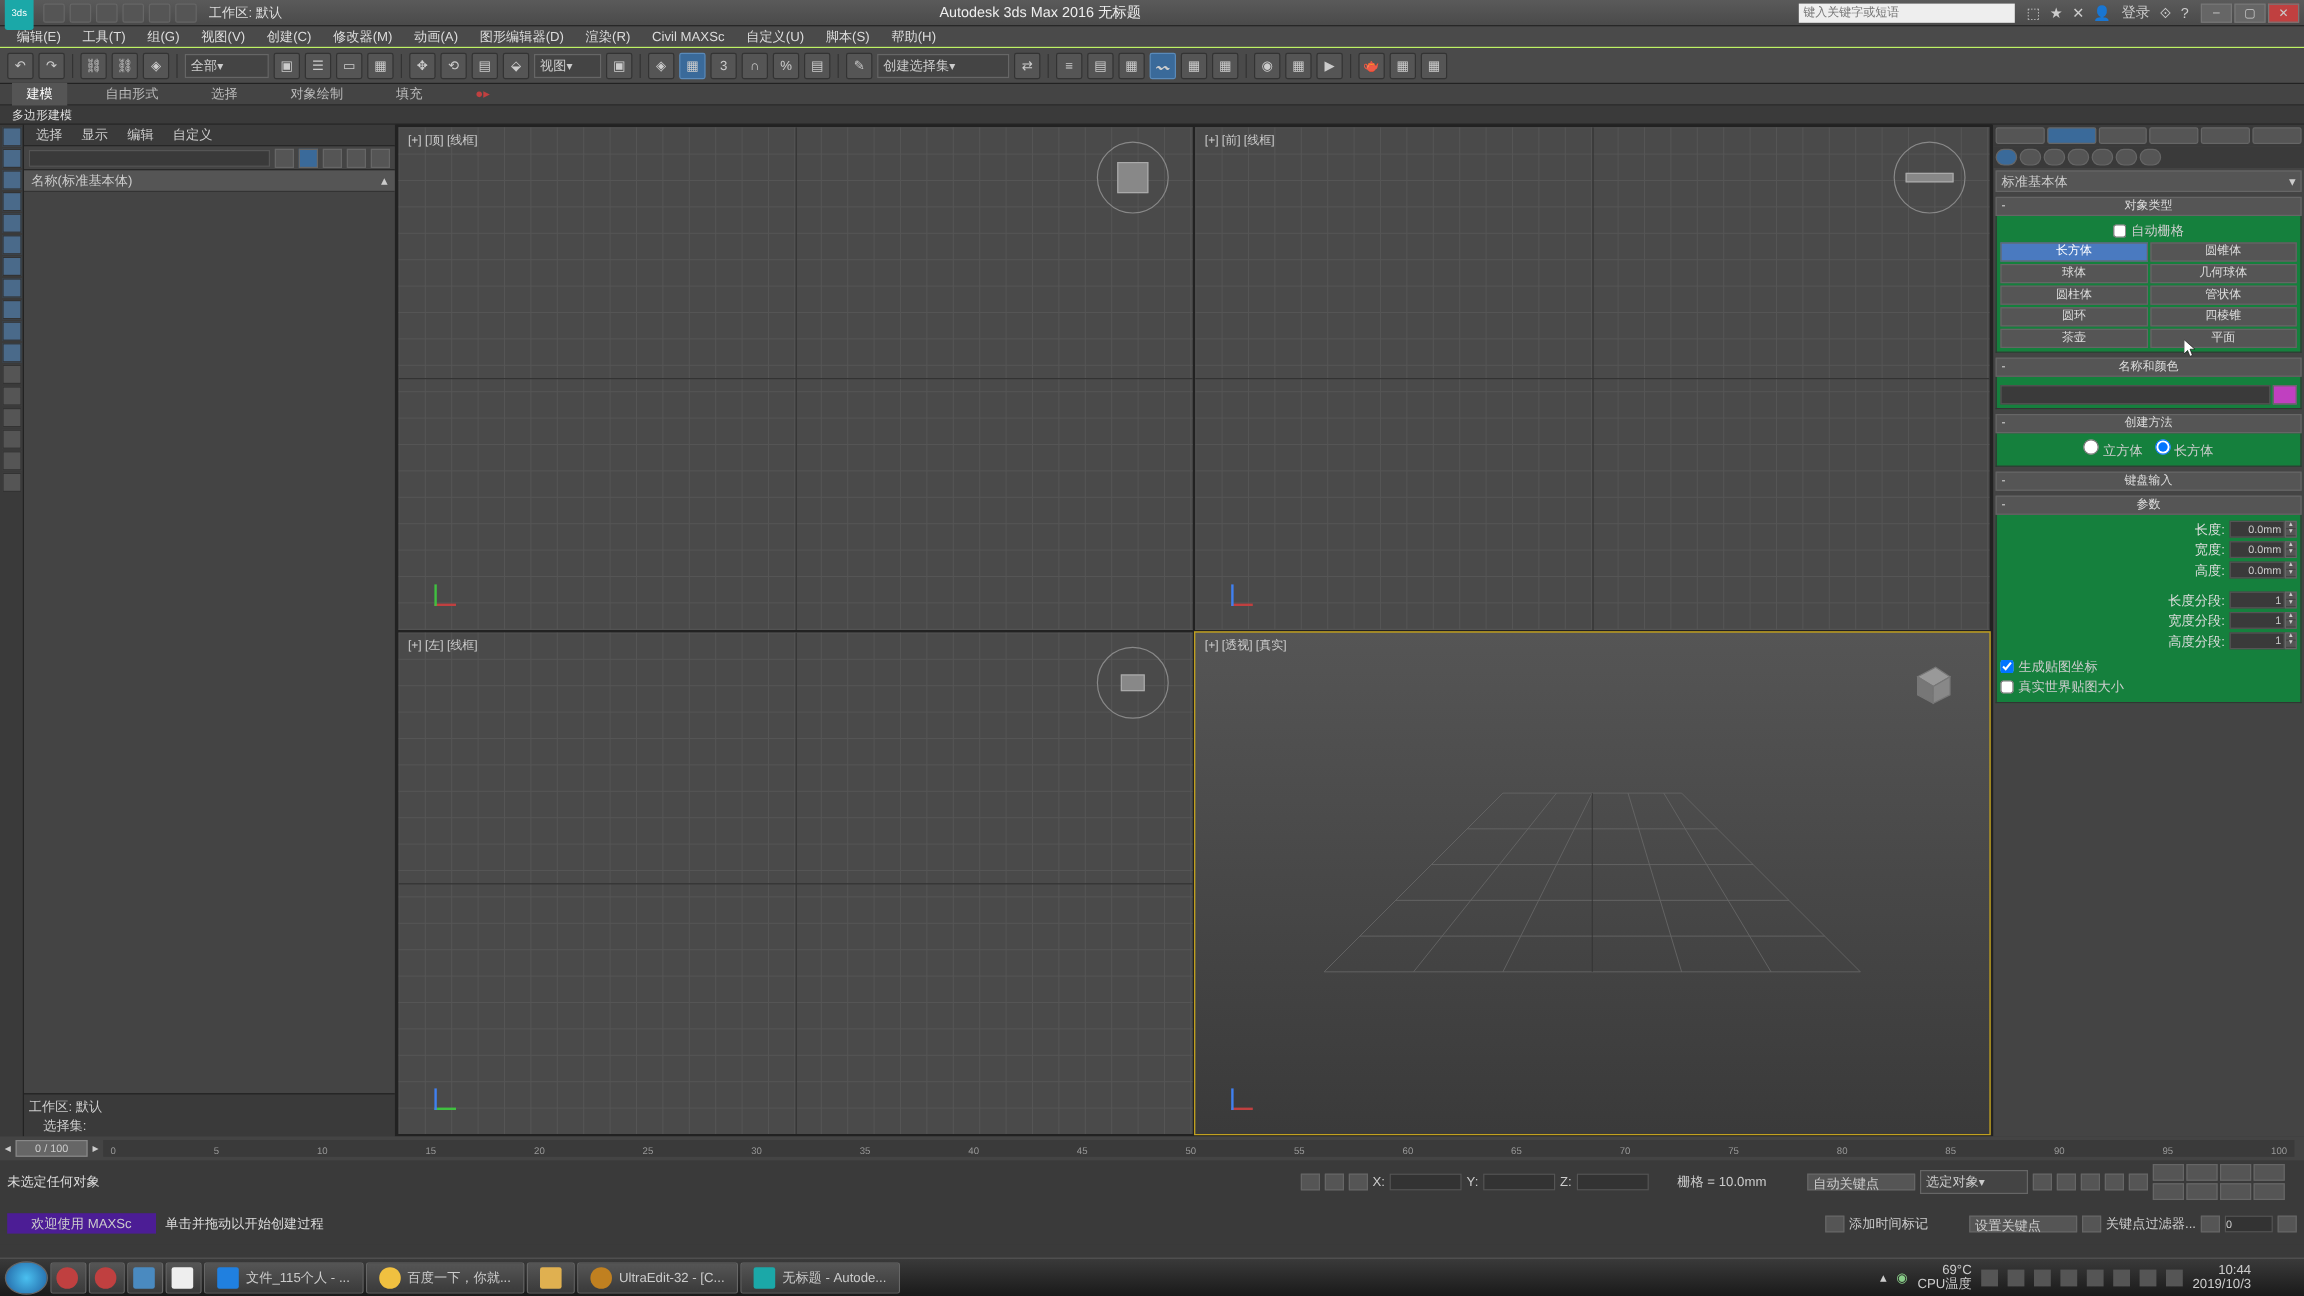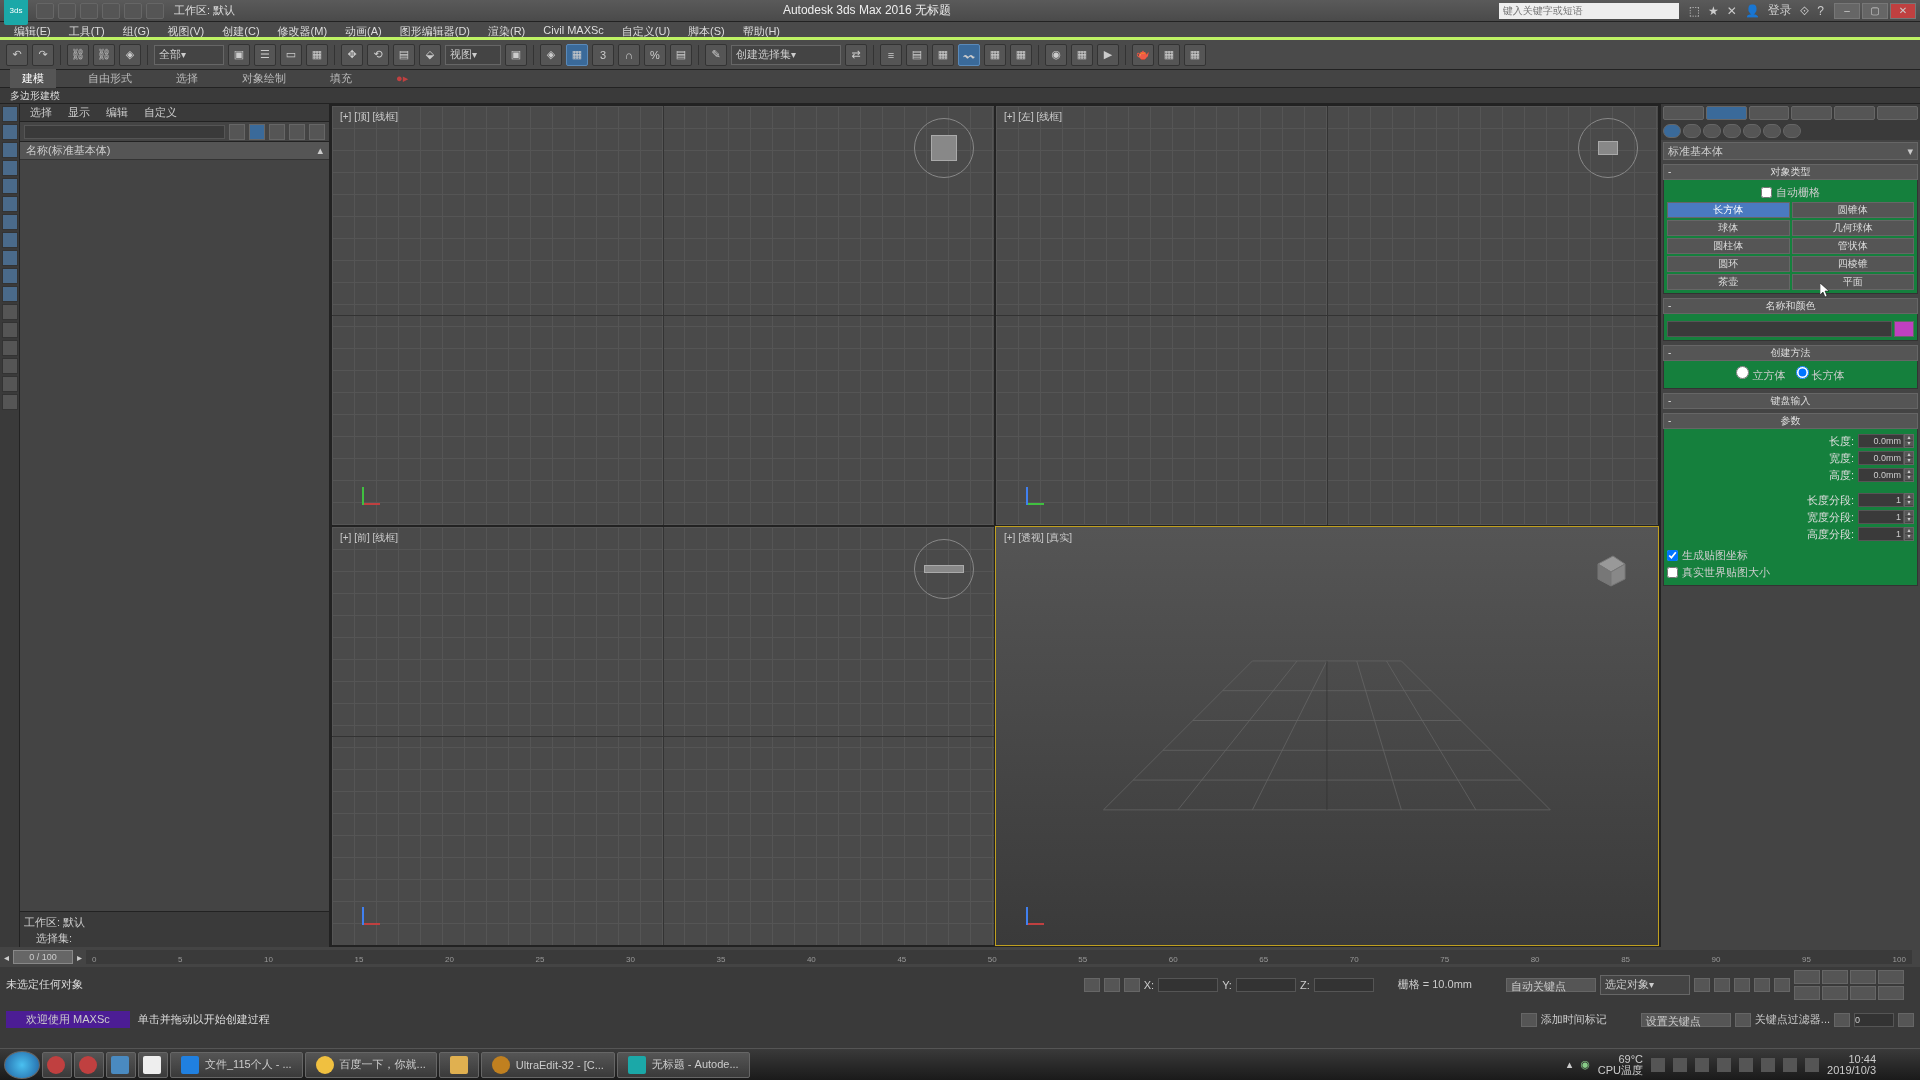--- a/index.html
+++ b/index.html
@@ -9,21 +9,21 @@
 .titlebar .qat{display:flex;gap:4px;align-items:center}
 .titlebar .qat-btn{width:18px;height:16px;background:#555;border:1px solid #666;border-radius:2px}
 .titlebar .ws{margin-left:10px;font-size:11px;color:#ddd}
 .titlebar .title{flex:1;text-align:center;font-size:12px;color:#eee}
 .titlebar .search{width:180px;height:16px;background:#eee;border:none;font-size:10px;padding:0 4px;color:#888}
 .titlebar .right-tools{display:flex;gap:8px;align-items:center;margin:0 10px}
 .titlebar .right-tools span{font-size:12px;color:#ccc}
 .titlebar .winbtns{display:flex;gap:2px}
 .titlebar .winbtn{width:26px;height:16px;background:#666;border:1px solid #777;display:flex;align-items:center;justify-content:center;font-size:10px}
 .titlebar .winbtn.close{background:#c04040}
-.menubar{height:18px;background:#4a4a4a;display:flex;align-items:flex-start;padding:0 6px;gap:2px;border-bottom:3px solid #bef264}
+.menubar{height:18px;background:#4a4a4a;display:flex;align-items:center;padding:0 6px;gap:2px;border-bottom:1px solid #bef264}
 .menubar span{padding:2px 8px;font-size:11px;color:#ddd}
 .toolbar{height:30px;background:#4a4a4a;display:flex;align-items:center;padding:0 6px;gap:4px;border-bottom:1px solid #222}
 .tbtn{width:22px;height:22px;background:#555;border:1px solid #333;border-radius:2px;display:flex;align-items:center;justify-content:center;font-size:11px}
 .tbtn.active{background:#3a6a9a;border-color:#5a8aba}
 .tsel{height:20px;background:#444;border:1px solid #666;padding:0 4px;font-size:10px;color:#ccc;display:flex;align-items:center}
 .tsep{width:1px;height:20px;background:#333;margin:0 2px}
 .ribbon{height:18px;background:#444;display:flex;align-items:center;padding:0 10px;gap:20px;border-bottom:1px solid #222}
 .ribbon span{font-size:11px;color:#bbb;padding:2px 12px}
 .ribbon span.active{background:#555;color:#fff}
 .ribbon2{height:16px;background:#3a3a3a;display:flex;align-items:center;padding:0 10px;border-bottom:1px solid #222}
@@ -273,37 +273,37 @@
       <div class="vp-cube">
           <div class="cube"></div>
         </div>
       <div class="vp-axis">
           <div class="ax"></div>
           <div class="ay"></div>
         </div>
     </div>
     <div class="vp">
       <div class="vp-grid"></div>
+      <div class="vp-label">[+] [前] [线框]</div>
+      <div class="vp-cube">
+          <div class="cube" style="width:40px;height:8px"></div>
+        </div>
+      <div class="vp-axis">
+          <div class="ax"></div>
+          <div class="ay" style="background:#4080f0"></div>
+        </div>
+    </div>
+    <div class="vp">
+      <div class="vp-grid"></div>
       <div class="vp-label">[+] [左] [线框]</div>
       <div class="vp-cube">
           <div class="cube" style="width:20px;height:14px"></div>
         </div>
       <div class="vp-axis">
           <div class="ax" style="background:#40c040"></div>
-          <div class="ay" style="background:#4080f0"></div>
-        </div>
-    </div>
-    <div class="vp">
-      <div class="vp-grid"></div>
-      <div class="vp-label">[+] [前] [线框]</div>
-      <div class="vp-cube">
-          <div class="cube" style="width:40px;height:8px"></div>
-        </div>
-      <div class="vp-axis">
-          <div class="ax"></div>
           <div class="ay" style="background:#4080f0"></div>
         </div>
     </div>
     <div class="vp active">
       <div class="persp"></div>
       <div class="persp-grid">
         <svg viewBox="0 0 400 200">
           <g stroke="#666" stroke-width="0.5" fill="none">
             <line x1="50" y1="150" x2="350" y2="150"></line>
               <line x1="70" y1="130" x2="330" y2="130"></line>

